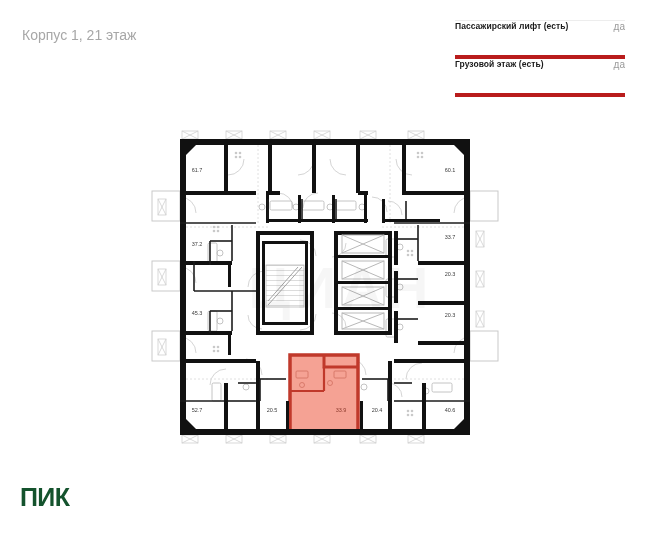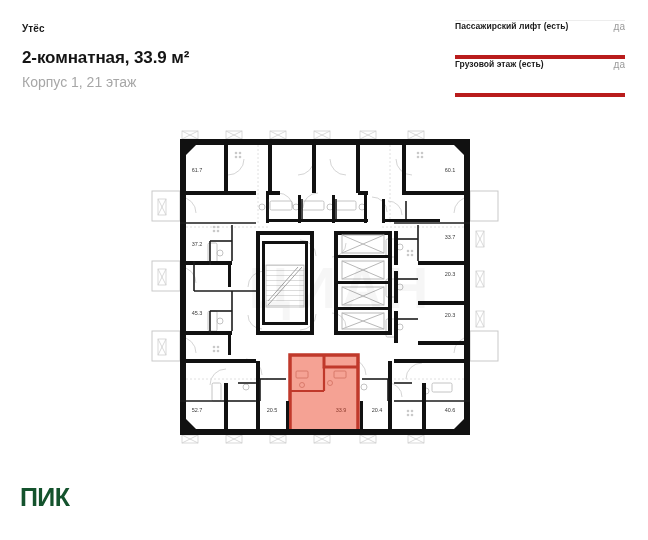--- a/index.html
+++ b/index.html
@@ -37,22 +37,20 @@
     position:absolute;left:16px;top:0;width:350px;height:345px;
     display:flex;align-items:center;justify-content:center;
     font-size:57px;font-weight:700;color:rgba(0,0,0,0.035);
     letter-spacing:5px;pointer-events:none;user-select:none;white-space:nowrap;
   }
 </style>
 </head>
 <body>
 
 <div class="header">
-  <div class="complex-name">Утёс</div>
-  <div class="title">2-комнатная, 33.9 м²</div>
   <div class="subtitle">Корпус 1, 21 этаж</div>
 </div>
 
 <div class="info-panel">
   <div class="info-row">
     <span class="info-label">Пассажирский лифт (есть)</span>
     <span class="info-value">да</span>
   </div>
   <div class="info-row">
     <span class="info-label">Грузовой этаж (есть)</span>

